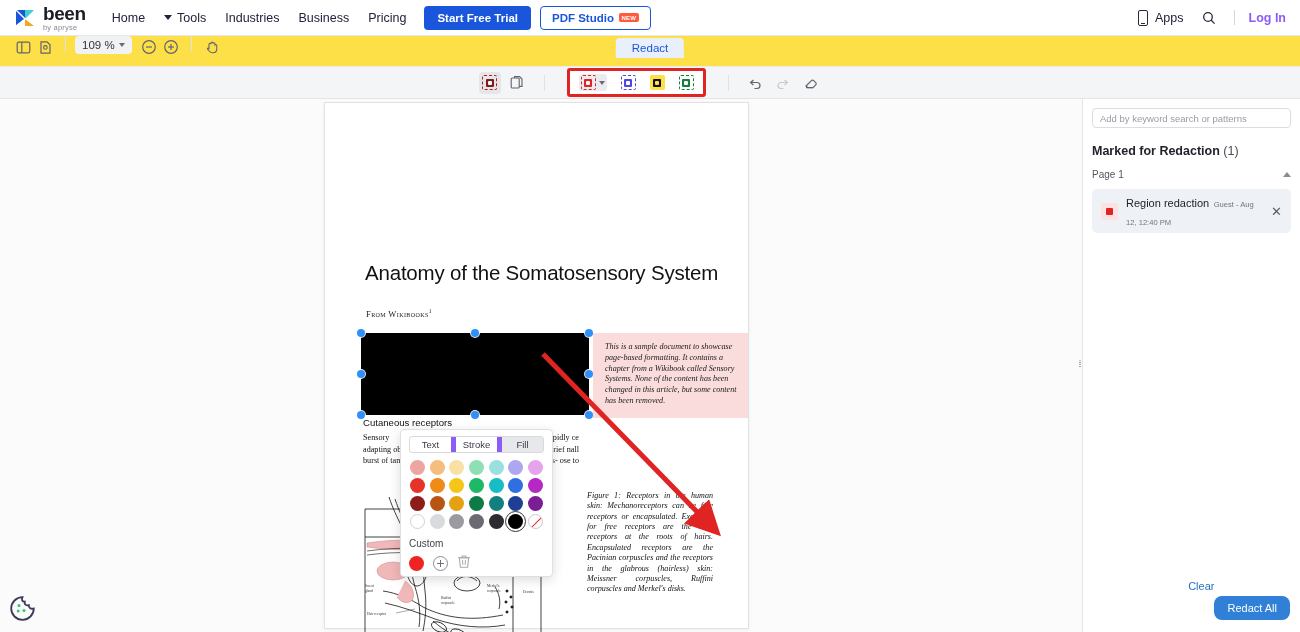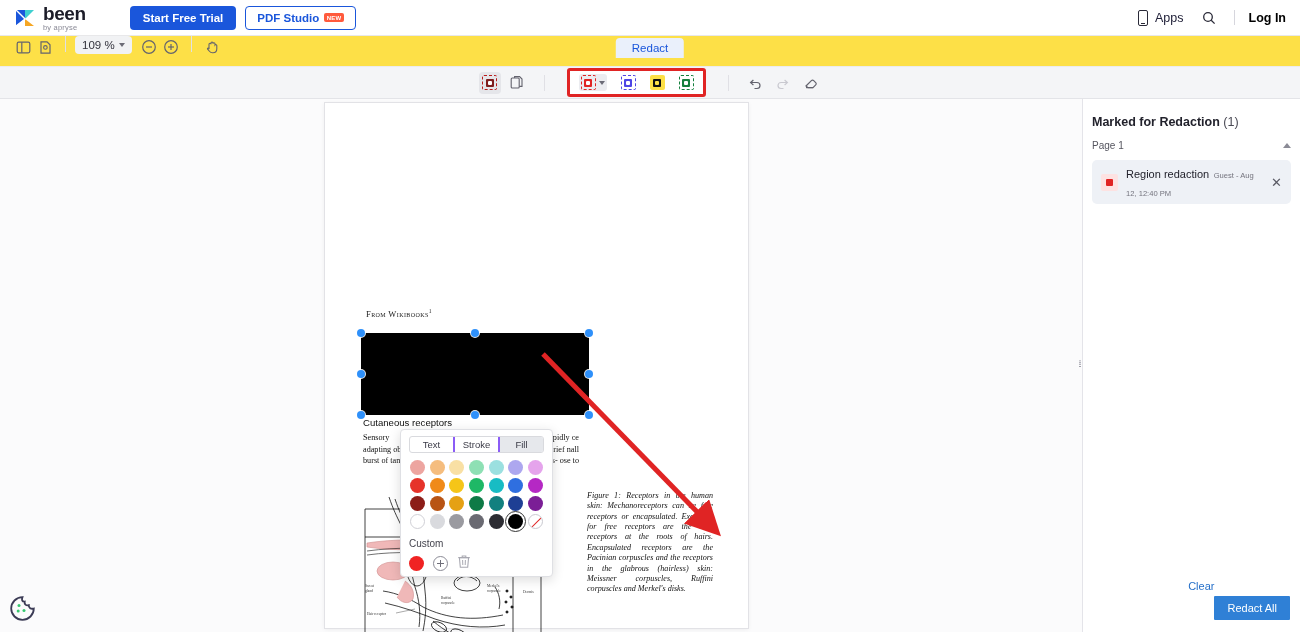--- a/index.html
+++ b/index.html
@@ -40,21 +40,21 @@
   }
   .badge-new {
     background:#ff5a3c; color:#fff; font-size:6px; font-weight:700;
     padding:1.5px 2.5px; border-radius:2px; letter-spacing:.2px;
   }
   .nav-right { margin-left:auto; display:flex; align-items:center; gap:14px; }
   .apps-item { display:flex; align-items:center; gap:7px; font-size:12.5px; color:#22223a; cursor:pointer; }
   .phone-ico { width:10px;height:16px;border:1.5px solid #2a2a38;border-radius:2px; position:relative;}
   .phone-ico:after{content:"";position:absolute;bottom:1px;left:50%;transform:translateX(-50%);width:4px;height:1px;background:#2a2a38;}
   .nav-divider { width:1px; height:15px; background:#d6d6dd; }
-  .login { font-size:12.5px; font-weight:700; color:#000000; cursor:pointer; }
+  .login { font-size:12.5px; font-weight:700; color:#8b5cf6; cursor:pointer; }
 
   
   .viewer-bar {
     height:31px; width:1300px; display:flex; align-items:flex-start;
     padding:0 12px; background:#fde047; position:relative;
     border-bottom:1px solid #ececed;
   }
   .vb-sep { width:1px; height:16px; background:#e0e0e5; margin:0 9px; }
   .icon-btn {
     width:22px;height:22px;display:flex;align-items:center;justify-content:center;
@@ -176,21 +176,21 @@
   .color-pop {
     position:absolute; left:400px; top:330px; width:153px; height:148px;
     background:#fff; border:1px solid #dfe0e4; border-radius:4px;
     box-shadow:0 3px 12px rgba(0,0,0,.14); z-index:40; padding:6px 8px 8px;
   }
   .seg {
     display:flex; border:1px solid #d9dade; border-radius:3px; overflow:hidden; height:17px;
   }
   .seg div {
     flex:1; font-size:9.5px; color:#3a3a46; display:flex; align-items:center;
-    justify-content:center; cursor:pointer; border-right:2px solid #8b5cf6;
+    justify-content:center; cursor:pointer; border-right:5px solid #8b5cf6;
   }
   .seg div:last-child { border-right:none; }
   .seg div.on { background:#e6e8ec; }
   .swatches { margin-top:7px; display:grid; grid-template-columns:repeat(7,1fr); gap:3px 3px; }
   .sw { width:15px;height:15px;border-radius:50%; cursor:pointer; justify-self:center; position:relative;}
   .sw.white { border:1px solid #d0d0d6; }
   .sw.sel:after{
     content:""; position:absolute; left:-3px; top:-3px; width:19px;height:19px;
     border:1.3px solid #333; border-radius:50%;
   }
@@ -241,21 +241,21 @@
   .card-sub { font-size:7.6px; color:#74747e; margin-top:2px; }
   .card-x { font-size:13px; color:#5a5a64; cursor:pointer; line-height:1; }
 
   .panel-footer {
     margin-top:auto; padding:10px 10px 12px; display:flex; align-items:center;
     justify-content:flex-end; 
   }
   .btn-clear { font-size:11px; color:#2670c9; cursor:pointer; }
   .btn-redact-all {
     background:#2f80d6; color:#fff; font-size:11px; padding:6px 13px;
-    border-radius:1px; cursor:pointer;margin-top:44px;
+    border-radius:8px; cursor:pointer;margin-top:44px;
   }
 
   
   .panel-grip {
     position:absolute; left:-7px; top:258px; width:7px; height:14px;
     display:flex; align-items:center; justify-content:center;
     color:#9a9aa4; font-size:9px; letter-spacing:-1px;
   }
 
   
@@ -276,20 +276,30 @@
         <path d="M11 12 L20 19 L11 19 Z" fill="#f5a623"></path>
         <path d="M2 3 L11 12 L2 19" fill="none" stroke="#fff" stroke-width="1.4"></path>
       </svg>
     </div>
     <div class="brand-text">
       <span class="brand-name">been</span>
       <span class="brand-sub">by apryse</span>
     </div>
   </div>
 
+  <div class="nav-links">
+    <span class="nav-link">Home</span>
+    <span class="nav-tools">
+      <span class="chev"></span>
+      <span class="nav-link">Tools</span>
+    </span>
+    <span class="nav-link">Industries</span>
+    <span class="nav-link">Business</span>
+    <span class="nav-link">Pricing</span>
+  </div>
 
   <div class="btn-trial">Start Free Trial</div>
   <div class="btn-studio">
     <span>PDF Studio</span>
     <span class="badge-new">NEW</span>
   </div>
 
   <div class="nav-right">
     <div class="apps-item">
       <span class="phone-ico"></span>
@@ -410,35 +420,39 @@
         </svg>
     </span>
   </div>
 </div>
 
 <div class="main">
   <div class="canvas-area">
 
     <div class="page">
 
+      <div class="doc-title">Anatomy of the Somatosensory System</div>
       <div class="from-wiki">
         <span>From Wikibooks</span><sup>1</sup>
       </div>
 
       <div class="redact-rect">
         <span class="handle" style="left:-4px;top:-4px"></span>
         <span class="handle" style="left:110px;top:-4px"></span>
         <span class="handle" style="left:224px;top:-4px"></span>
         <span class="handle" style="left:-4px;top:37px"></span>
         <span class="handle" style="left:224px;top:37px"></span>
         <span class="handle" style="left:-4px;top:78px"></span>
         <span class="handle" style="left:110px;top:78px"></span>
         <span class="handle" style="left:224px;top:78px"></span>
       </div>
 
+      <div class="pink-note">
+        <p>This is a sample document to showcase page-based formatting. It contains a chapter from a Wikibook called Sensory Systems. None of the content has been changed in this article, but some content has been removed.</p>
+      </div>
 
       <div class="sec-head">Cutaneous receptors</div>
       <div class="col-left-txt">Sensory adapting objects burst of tance d</div>
       <div class="col-right-txt">d rapidly ce when a brief nall dis- ose to</div>
 
       <div class="fig-caption">Figure 1:   Receptors in the human skin: Mechanoreceptors can be free receptors or encapsulated. Examples for free receptors are the hair receptors at the roots of hairs. Encapsulated receptors are the Pacinian corpuscles and the receptors in the glabrous (hairless) skin: Meissner corpuscles, Ruffini corpuscles and Merkel's disks.</div>
 
       <div class="figure-box">
         <svg width="205" height="165" viewBox="0 0 205 165">
           <g stroke="#111" fill="none" stroke-width="0.8">
@@ -568,20 +582,21 @@
         <circle cx="10" cy="10.4" r="1.5" fill="#37c871"></circle>
         <circle cx="9.2" cy="16" r="1.5" fill="#37c871"></circle>
         <circle cx="15" cy="15.4" r="1.5" fill="#37c871"></circle>
       </svg>
     </div>
   </div>
 
   <div class="right-panel">
     <div class="panel-grip">⦙⦙</div>
 
+    <input class="kw-input" type="text" placeholder="Add by keyword search or patterns" style="">
 
     <div class="panel-title">
       <span>Marked for Redaction</span>
       <span class="count">(1)</span>
     </div>
 
     <div class="page-row">
       <span>Page 1</span>
       <span class="caret-up"></span>
     </div>

